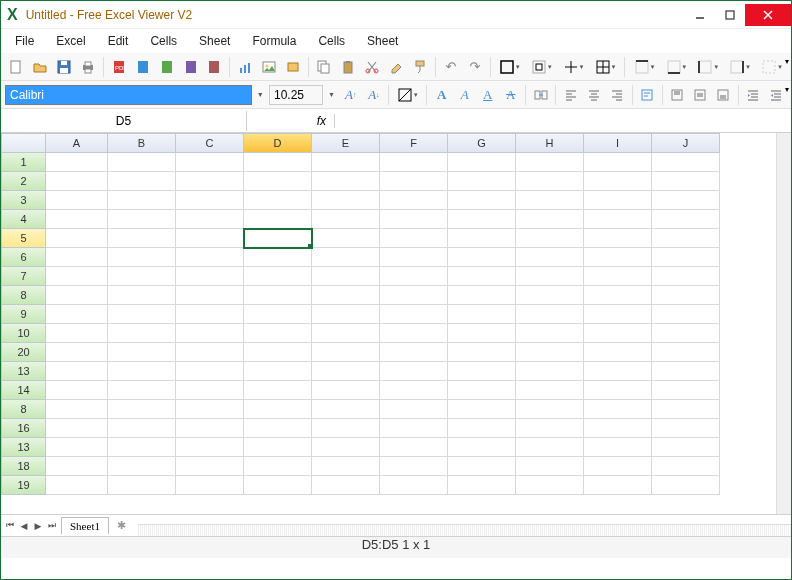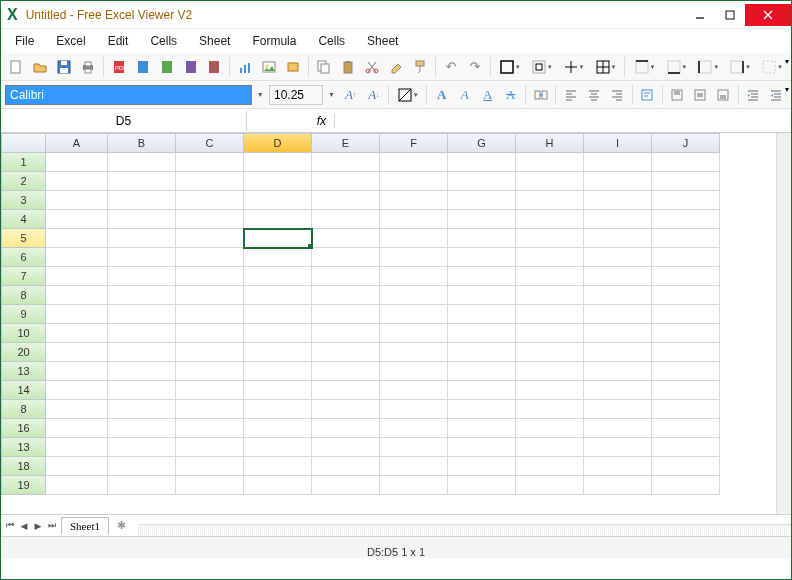--- a/index.html
+++ b/index.html
@@ -39,21 +39,21 @@
   .row-h.sel { background: linear-gradient(#fff4c1, #ffe890); }
   .cell { height: 19px; border-right: 1px solid #d4d8e0; border-bottom: 1px solid #d4d8e0; }
   .cell.sel { outline: 2px solid #1a7039; outline-offset: -1px; position: relative; }
   .cell.sel::after { content: ""; position: absolute; right: -2px; bottom: -2px; width: 5px; height: 5px; background: #1a7039; }
   .sheet-tabs { height: 22px; display: flex; align-items: center; border-top: 1px solid #d0d0d0; background: #fff; font-size: 11px; }
   .tab-nav { display: flex; padding: 0 2px; }
   .tab-nav-btn { width: 14px; height: 18px; display: flex; align-items: center; justify-content: center; font-size: 9px; color: #555; cursor: pointer; }
   .sheet-tab { padding: 2px 8px; border: 1px solid #bbb; border-bottom: none; background: #fff; font-family: "Times New Roman", serif; cursor: pointer; }
   .tab-rest { flex: 1; background: repeating-linear-gradient(90deg, #eee, #eee 1px, #fff 1px, #fff 2px); border-top: 1px solid #ddd; margin-left: 4px; height: 12px; align-self: flex-end; }
   .tab-star { padding: 2px 8px; color: #999; cursor: pointer; }
-  .statusbar { height: 22px; background: #f5f5f5; border-top: 1px solid #d0d0d0; display: flex; align-items: flex-end; justify-content: center; font-size: 11px; color: #333; }
+  .statusbar { height: 22px; background: #f5f5f5; border-top: 1px solid #d0d0d0; display: flex; align-items: flex-start; justify-content: center; font-size: 13px; color: #333; }
   .end-arrow { position: absolute; right: 2px; top: 4px; font-size: 8px; cursor: pointer; }
   svg { display: block; }
 </style>
 </head>
 <body>
 
 <div class="titlebar">
   <div class="left">
     <span class="app-icon">X</span>
   </div>

